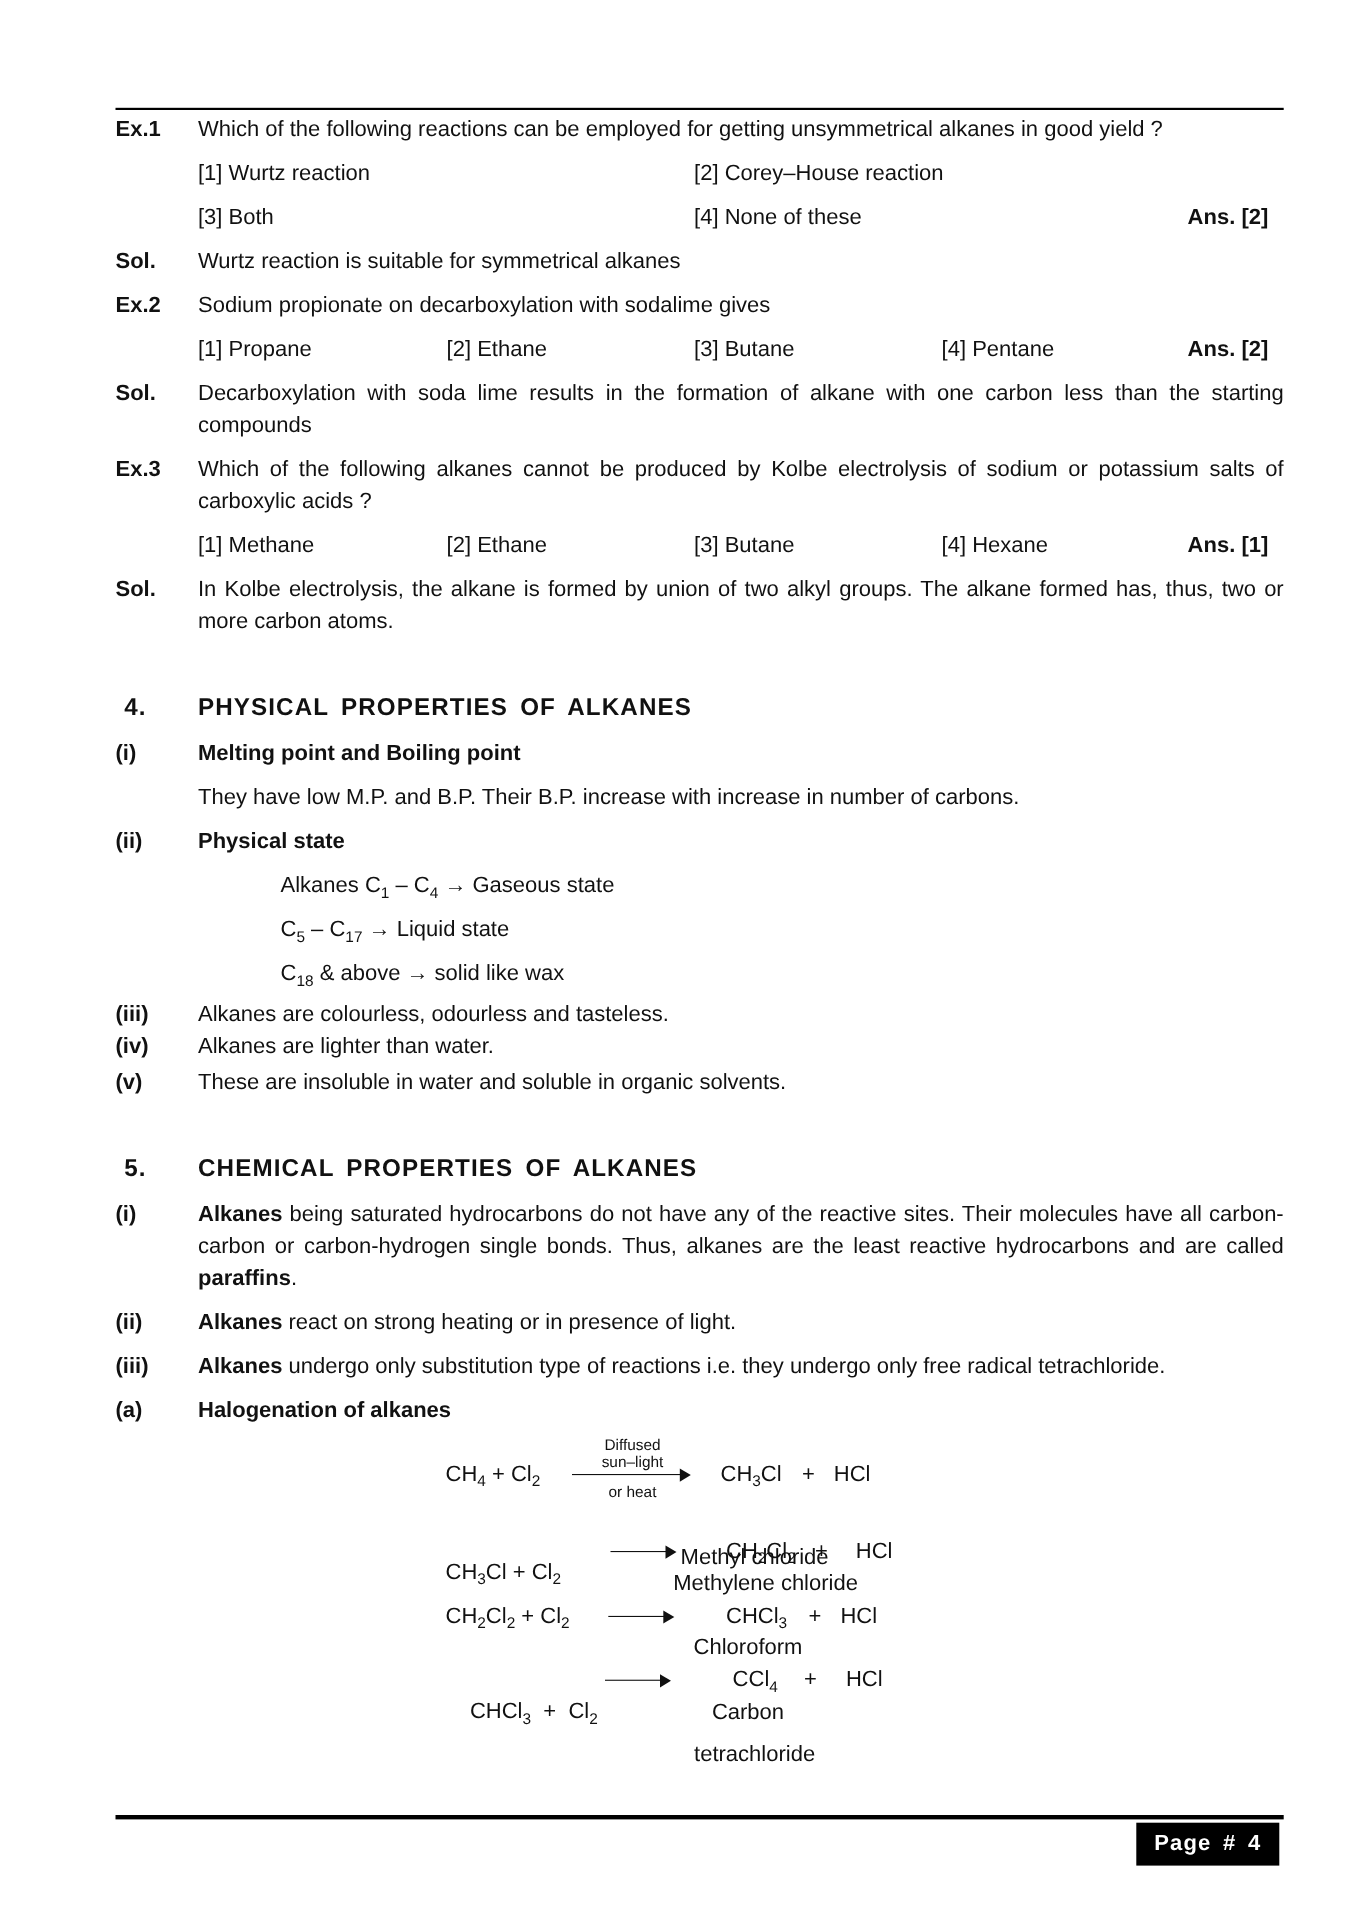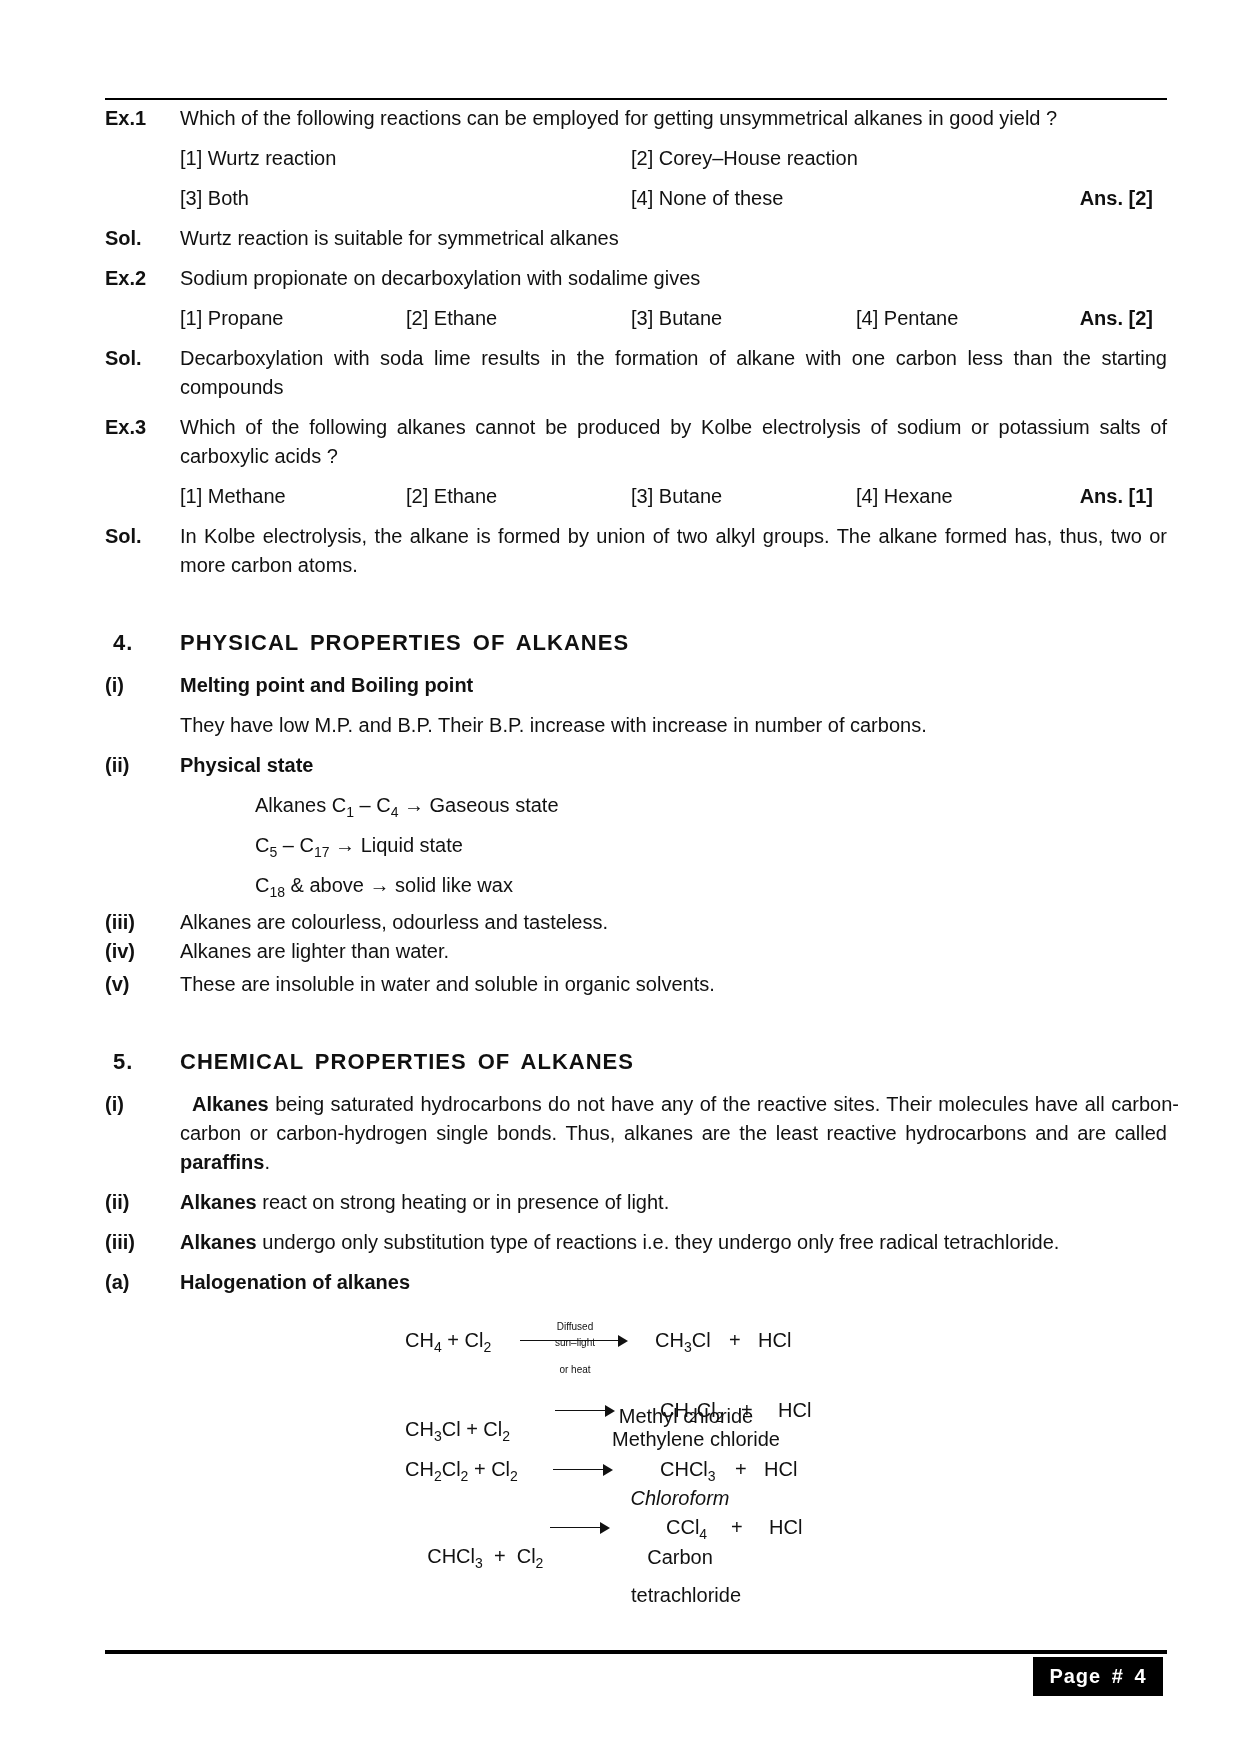--- a/index.html
+++ b/index.html
@@ -24,21 +24,21 @@
     .heading .title { position: absolute; left: 75px; top: 0; word-spacing: 4px; }
 
     .state { position: absolute; left: 255px; }
     sub { font-size: 14px; vertical-align: -5px; line-height: 0; }
 
     .rxn { position: absolute; font-size: 20px; }
     .arrow-line { position: absolute; height: 0; border-top: 1.5px solid #111; }
     .arrow-head { position: absolute; width: 0; height: 0;
       border-top: 6px solid transparent; border-bottom: 6px solid transparent;
       border-left: 10px solid #111; }
-    .cond { position: absolute; font-size: 10px; line-height: 16px; text-align: center; margin-top: 14px; }
+    .cond { position: absolute; font-size: 14px; line-height: 16px; text-align: center; }
     .name { position: absolute; text-align: center; }
 
     .page-badge {
       position: absolute; left: 1033px; top: 1657px; width: 130px; height: 39px;
       background: #000; color: #fff; font-weight: bold; font-size: 20px;
       display: flex; align-items: center; justify-content: center; letter-spacing: 1px;
       word-spacing: 4px;
     }
   </style>
 </head>
@@ -143,21 +143,21 @@
   <span class="lbl">(v)</span>
   <span class="txt">These are insoluble in water and soluble in organic solvents.</span>
 </div>
 
 <div class="row heading" style="top:1047px;">
   <span class="num">5.</span>
   <span class="title">CHEMICAL PROPERTIES OF ALKANES</span>
 </div>
 <div class="row" style="top:1090px;">
   <span class="lbl">(i)</span>
-  <span class="txt" style="text-align-last: justify; margin-left: 12px;"><b>Alkanes</b><span> being saturated hydrocarbons do not have any of the reactive sites.  Their molecules have all carbon-</span></span>
+  <span class="txt" style="text-align-last: justify;"><b>Alkanes</b><span> being saturated hydrocarbons do not have any of the reactive sites.  Their molecules have all carbon-</span></span>
 </div>
 <div class="row" style="top:1119px;">
   <span class="txt" style="text-align-last: justify;">carbon or carbon-hydrogen single bonds.  Thus, alkanes are the least reactive hydrocarbons and are called</span>
 </div>
 <div class="row" style="top:1148px;">
   <span class="txt"><b>paraffins</b><span>.</span></span>
 </div>
 <div class="row" style="top:1188px;">
   <span class="lbl">(ii)</span>
   <span class="txt"><b>Alkanes</b><span> react on strong heating or in presence of light.</span></span>
@@ -208,21 +208,21 @@
   <div class="rxn" style="left:405px; top:1455px;">
     <span>CH</span><sub>2</sub><span>Cl</span><sub>2</sub><span> + Cl</span><sub>2</sub>
   </div>
   <div class="arrow-line" style="left:553px; top:1469px; width:52px;"></div>
   <div class="arrow-head" style="left:603px; top:1464px;"></div>
   <div class="rxn" style="left:660px; top:1455px;text-align:right;">
     <span>CHCl</span><sub>3</sub>
   </div>
   <div class="rxn" style="left:735px; top:1455px;">+</div>
   <div class="rxn" style="left:764px; top:1455px;">HCl</div>
-  <div class="name" style="left:580px; top:1484px; width:200px;font-style:italic;">Chloroform</div>
+  <div class="name" style="left:580px; top:1484px; width:200px;">Chloroform</div>
 </div>
 
 <div>
   <div class="rxn" style="left:405px; top:1513px; white-space: pre;">
     <span>CHCl</span><sub>3</sub><span>  +  Cl</span><sub>2</sub>
   </div>
   <div class="arrow-line" style="left:550px; top:1527px; width:52px;"></div>
   <div class="arrow-head" style="left:600px; top:1522px;"></div>
   <div class="rxn" style="left:666px; top:1513px;">
     <span>CCl</span><sub>4</sub>

